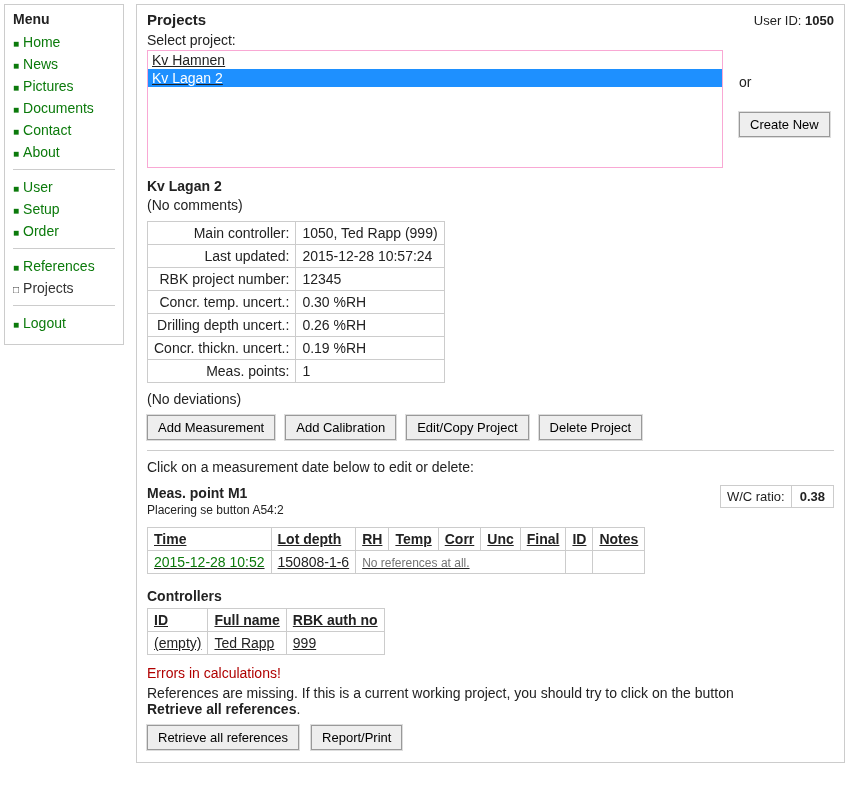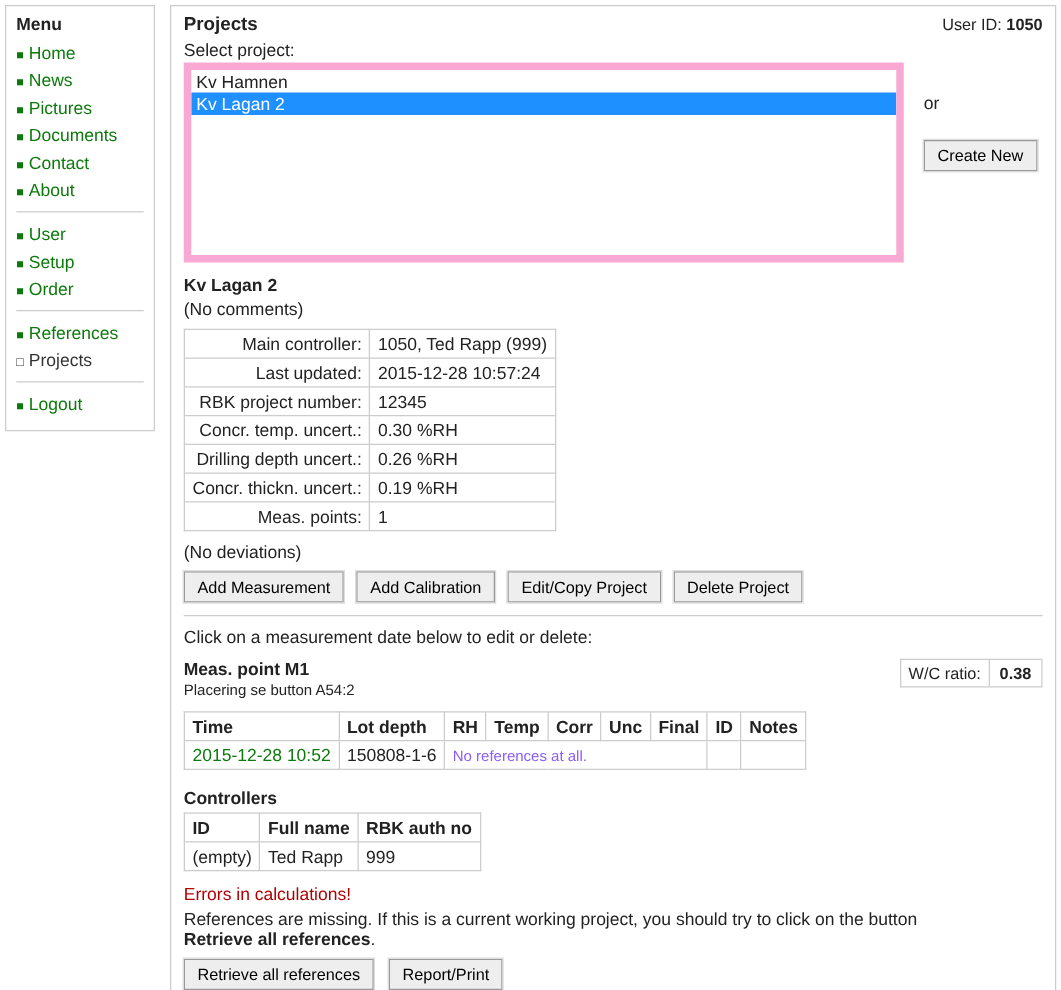--- a/index.html
+++ b/index.html
@@ -64,24 +64,25 @@
     margin-top: 4px;
   }
   .select-area {
     display: flex;
     align-items: flex-start;
     gap: 16px;
     margin-top: 2px;
   }
   .project-listbox {
     width: 576px;
-    height: 160px;
-    border: 6px solid #f9a8d4;
+    height: 118px;
+    border: 1px solid #f9a8d4;
     overflow-y: auto;
     padding: 0;
+    text-decoration: underline;
   }
   .project-option {
     padding: 0px 4px;
     cursor: pointer;
     line-height: 1.3;
   }
   .project-option.selected {
     background: #1e90ff;
     color: #fff;
   }
@@ -148,30 +149,31 @@
     padding: 3px 6px;
     border-right: 1px solid #ccc;
   }
   .wc-wrap .wc-value {
     padding: 3px 8px;
     font-weight: bold;
   }
   table.data {
     border-collapse: collapse;
     margin-top: 10px;
+    text-decoration: underline;
   }
   table.data th, table.data td {
     border: 1px solid #ccc;
     padding: 3px 6px;
     font-size: 14px;
     text-align: left;
   }
   table.data th { font-weight: bold; }
   .time-link { color: #0b7a0b; cursor: pointer; }
-  .no-ref { color: #8b5cf6; font-size: 12px; }
+  .no-ref { color: #737373; font-size: 12px; }
   .controllers-title {
     font-weight: bold;
     margin-top: 14px;
   }
   .empty-cell { font-size: 12px; }
   .errors {
     color: #b00000;
     margin-top: 10px;
   }
   .ref-text { margin-top: 4px; }

